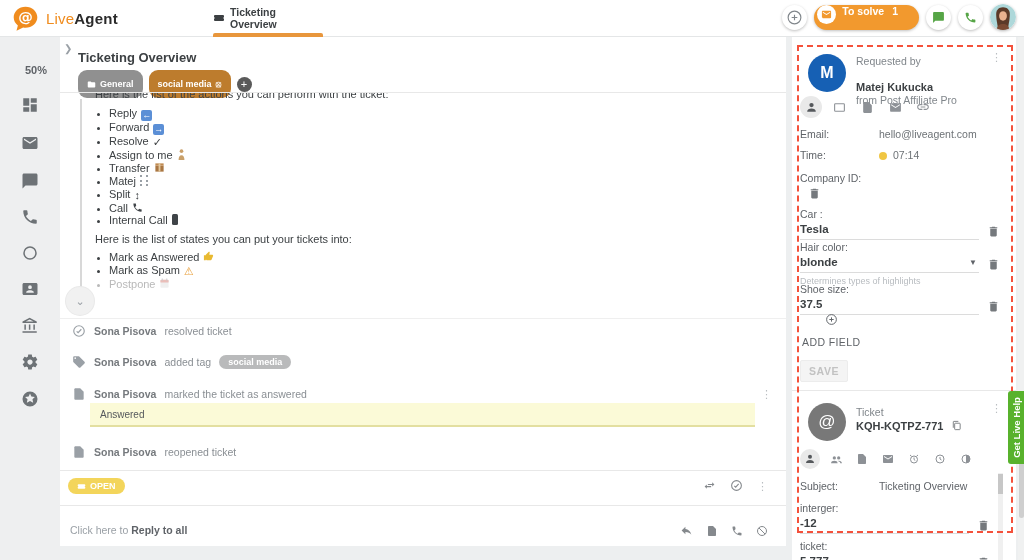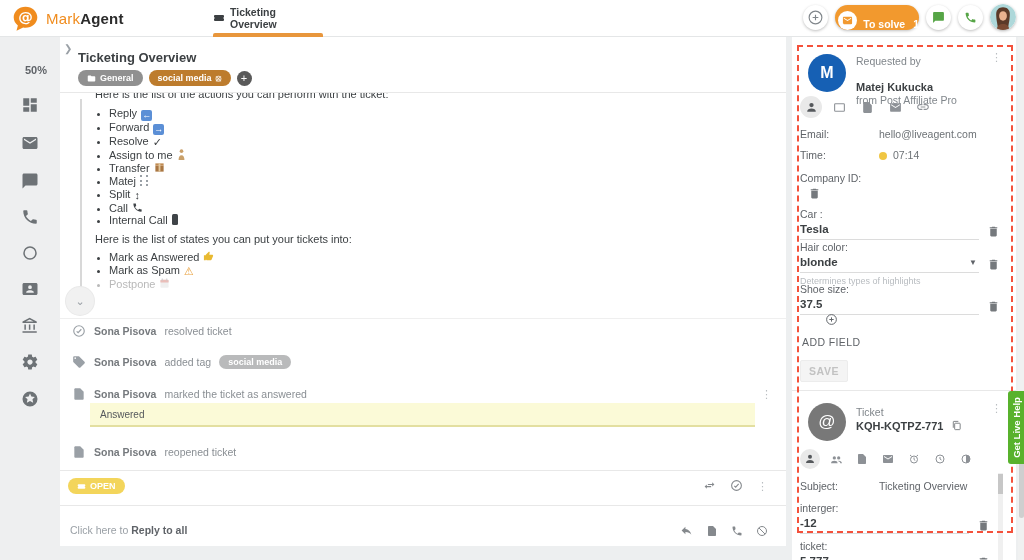--- a/index.html
+++ b/index.html
@@ -12,37 +12,37 @@
   .topbar{position:absolute;left:0;top:0;width:1024px;height:37px;background:#fff;border-bottom:1px solid #e4e6e7;}
   .logo{position:absolute;left:12px;top:5px;display:flex;align-items:center;gap:7px;}
   .logo-text{font-size:15px;letter-spacing:.2px;}
   .logo-live{color:#f08c1e;font-weight:400;}
   .logo-agent{color:#2b2b2b;font-weight:700;}
   .main-tab{position:absolute;left:213px;top:0;width:110px;height:36px;display:flex;align-items:center;justify-content:center;gap:5px;cursor:pointer;}
   .main-tab-label{font-size:10.5px;font-weight:700;color:#3c4043;}
   .tab-underline{position:absolute;left:213px;top:33px;width:110px;height:4px;background:#e8963c;border-radius:2px 2px 0 0;}
   .hdr-right{position:absolute;right:8px;top:4px;display:flex;align-items:center;gap:7px;}
   .circ-btn{width:25px;height:25px;border-radius:50%;background:#fff;box-shadow:0 1px 3px rgba(0,0,0,.25);display:flex;align-items:center;justify-content:center;cursor:pointer;}
-  .tosolve{height:25px;border-radius:13px;background:#f2992e;display:flex;align-items:flex-end;gap:6px;padding:0 0 0 3px;box-shadow:0 1px 3px rgba(0,0,0,.25);cursor:pointer;}
+  .tosolve{height:25px;border-radius:13px;background:#f2992e;display:flex;align-items:flex-start;gap:6px;padding:0 21px 0 3px;box-shadow:0 1px 3px rgba(0,0,0,.25);cursor:pointer;}
   .tosolve .env-circ{width:19px;height:19px;border-radius:50%;background:#fff;display:flex;align-items:center;justify-content:center;}
   .tosolve-label{color:#fff;font-size:10.5px;font-weight:700;}
   .tosolve-count{color:#fff;font-size:10.5px;font-weight:700;margin-left:2px;}
   .avatar-btn{width:26px;height:26px;border-radius:50%;overflow:hidden;box-shadow:0 1px 3px rgba(0,0,0,.3);cursor:pointer;}
 
   
   .sidebar{position:absolute;left:0;top:37px;width:60px;height:523px;background:#eeeff0;}
   .zoom-pct{position:absolute;left:2px;top:27px;width:68px;text-align:center;font-size:11px;font-weight:700;color:#5f6368;}
   .side-ic{position:absolute;left:21px;width:18px;height:18px;color:#6d7276;cursor:pointer;}
 
   
   .main-card{position:absolute;left:60px;top:37px;width:726px;height:509px;background:#fff;}
   .crumb-chev{position:absolute;left:4px;top:6px;color:#9aa0a6;font-size:10px;cursor:pointer;}
   .page-title{position:absolute;left:18px;top:13px;font-size:13px;font-weight:700;color:#3c4043;}
   .tag-row{position:absolute;left:18px;top:33px;display:flex;align-items:center;gap:6px;}
-  .pill{height:16px;border-radius:9px;display:flex;align-items:center;gap:4px;padding:0 9px;color:#fff;font-size:9px;font-weight:700;cursor:pointer;}
+  .pill{height:28px;border-radius:9px;display:flex;align-items:center;gap:4px;padding:0 9px;color:#fff;font-size:9px;font-weight:700;cursor:pointer;}
   .pill-general{background:#909090;}
   .pill-social{background:#bd7c2d;}
   .pill-x{font-size:9px;opacity:.85;}
   .add-tag{width:15px;height:15px;border-radius:8px;background:#5a5a5a;color:#fff;font-size:11px;line-height:14px;text-align:center;cursor:pointer;}
   .hdr-div{position:absolute;left:0;top:55px;width:726px;height:1px;background:#e8e8e8;}
 
   .clip-line{position:absolute;left:35px;top:56px;width:500px;height:9px;overflow:hidden;}
   .clip-line span{display:block;margin-top:-5px;font-size:11px;color:#3c4043;}
   .vline{position:absolute;left:20px;top:62px;width:2px;height:190px;background:#d8d8d8;}
   .blist{position:absolute;left:35px;margin:0;padding:0 0 0 14px;font-size:11px;color:#3c4043;}
@@ -125,21 +125,21 @@
 <div class="app">
 
   <div class="topbar">
     <div class="logo">
       <span>
         <svg width="27" height="27" viewBox="0 0 24 24">
             <path fill="#f08c1e" d="M12 1.5c5.8 0 10.5 4.2 10.5 9.4S17.8 20.3 12 20.3c-.7 0-1.4-.1-2.1-.2L4 22.8l1.2-4.6C3 16.5 1.5 14 1.5 10.9 1.5 5.7 6.2 1.5 12 1.5z"></path>
             <text x="12" y="15.5" font-size="13" font-weight="bold" fill="#fff" text-anchor="middle" font-family="DejaVu Sans">@</text>
           </svg>
       </span>
-      <span class="logo-text"><span class="logo-live">Mark</span><span class="logo-agent">Agent</span></span>
+      <span class="logo-text"><span class="logo-live">Live</span><span class="logo-agent">Agent</span></span>
     </div>
 
     <div class="main-tab">
       <span>
         <svg width="12" height="12" viewBox="0 0 24 24" fill="#3c4043">
             <path d="M20 6H4a2 2 0 00-2 2v2.5a1.5 1.5 0 010 3V16a2 2 0 002 2h16a2 2 0 002-2v-2.5a1.5 1.5 0 010-3V8a2 2 0 00-2-2z"></path>
           </svg>
       </span>
       <span class="main-tab-label">Ticketing Overview</span>
     </div>

